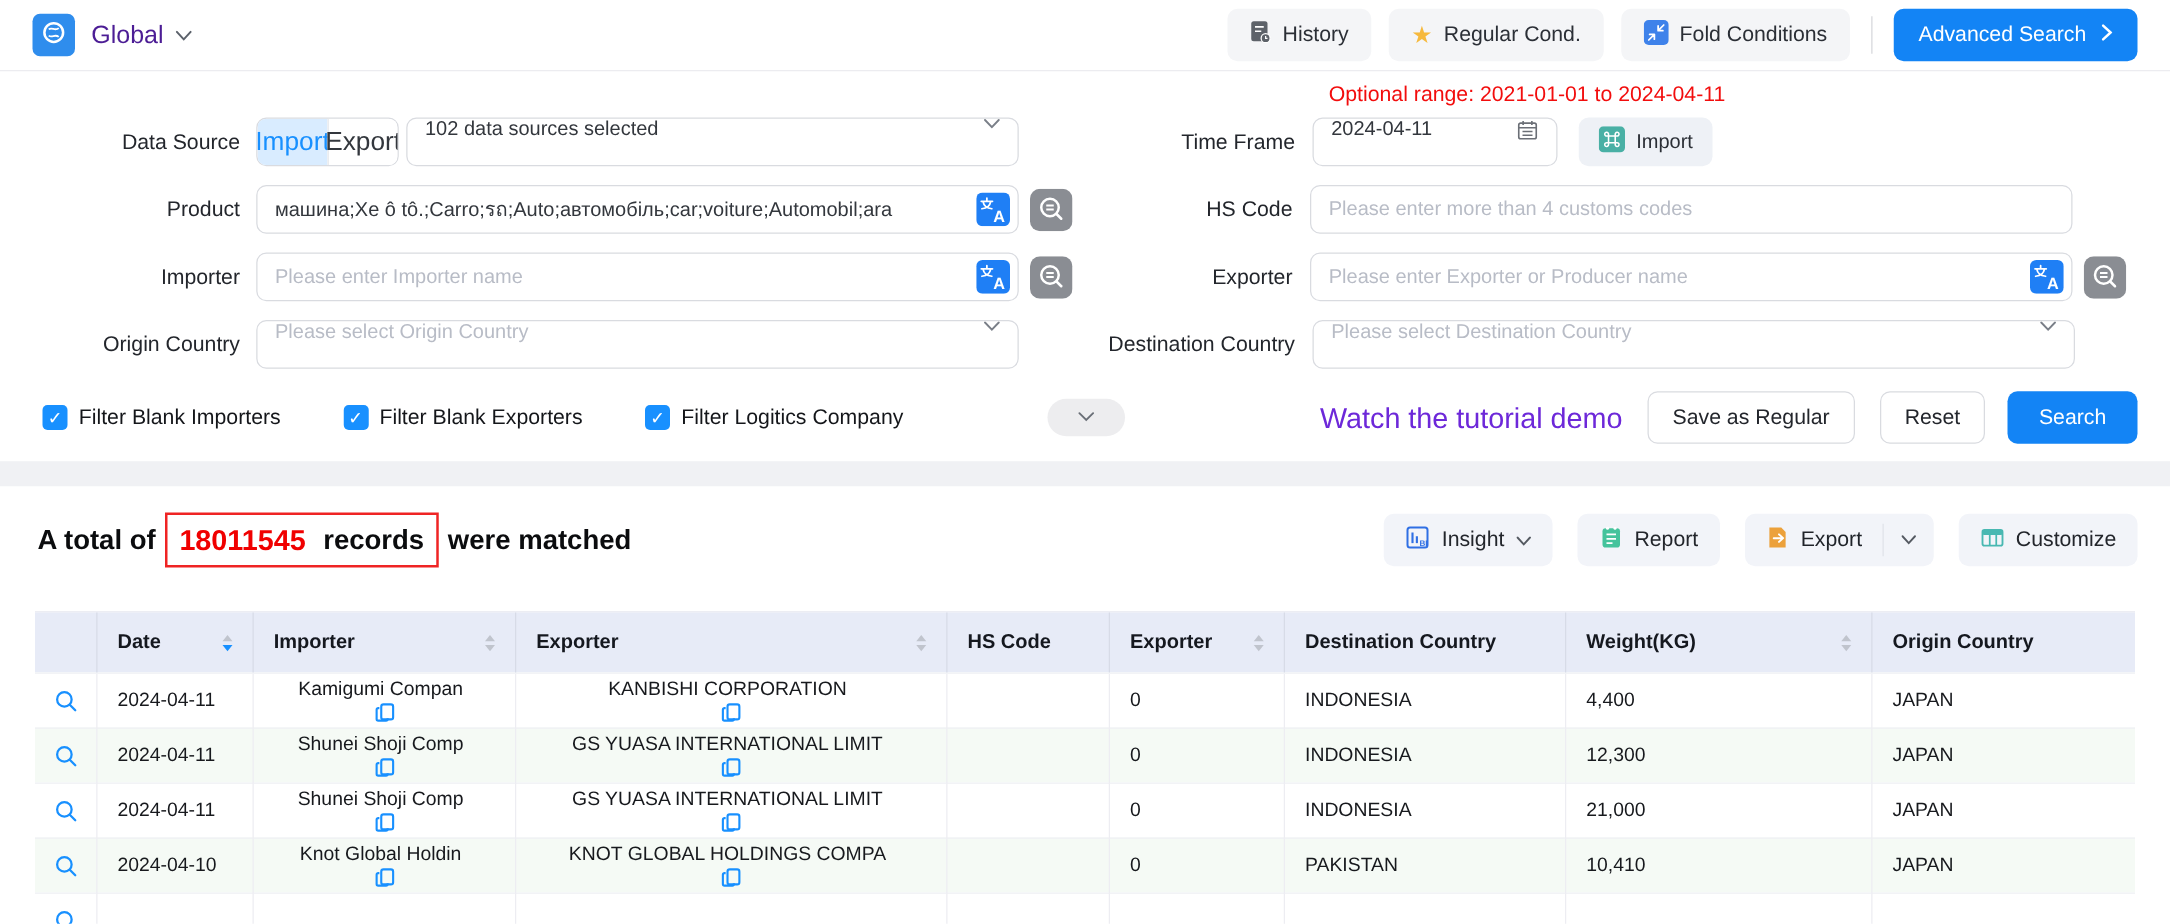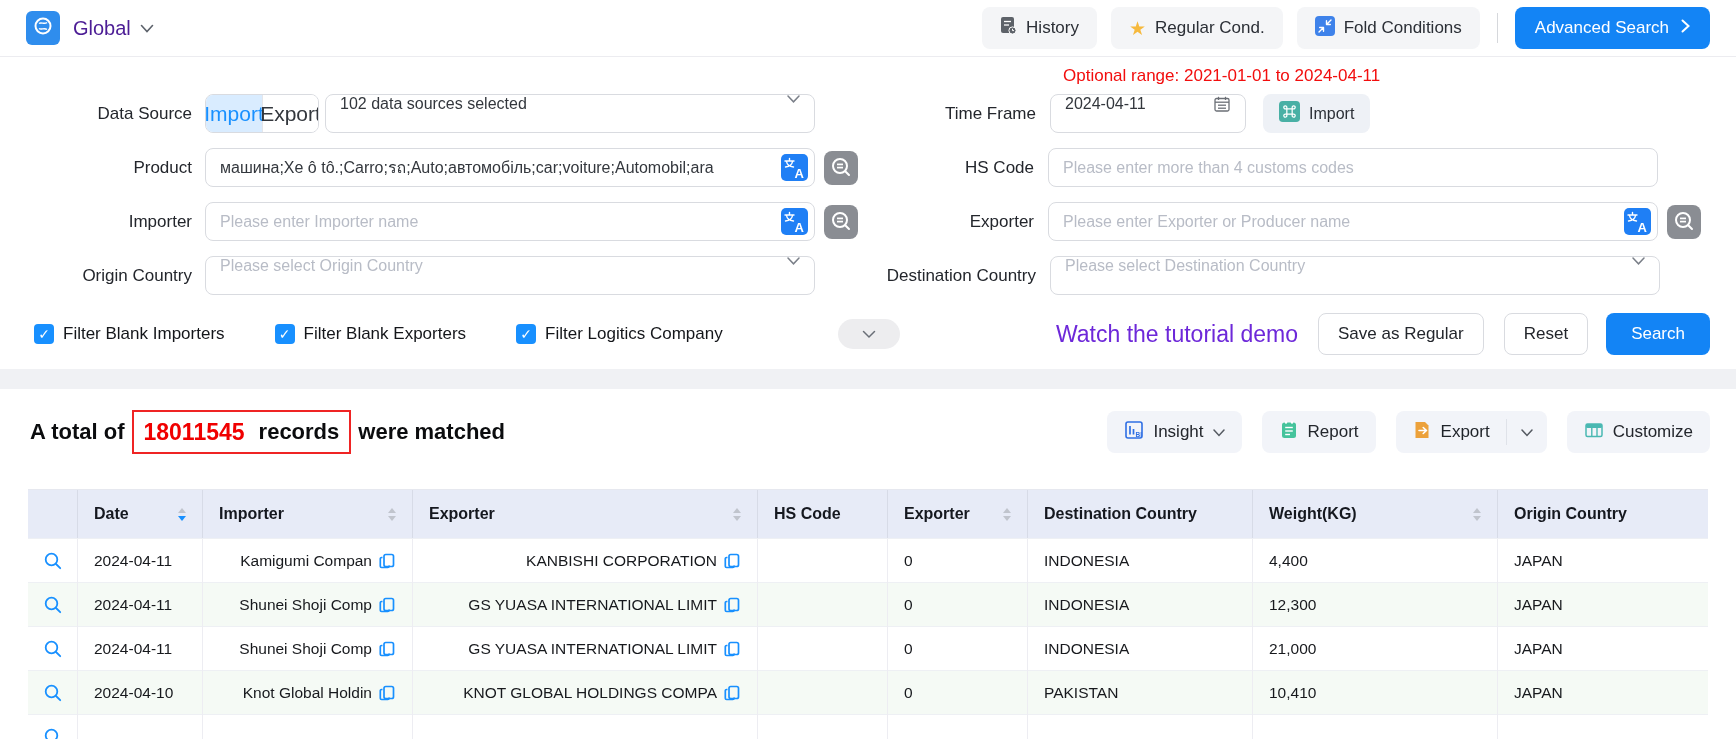--- a/index.html
+++ b/index.html
@@ -105,21 +105,21 @@
   .c-dest { width:225px; }
   .c-weight { width:245px; }
   .c-origin { flex:1; border-right:none !important; }
   .sort-head { justify-content:space-between; }
   .carets { display:flex; flex-direction:column; gap:3px; margin-left:12px; }
   .car-up { width:0; height:0; border-left:4.5px solid transparent; border-right:4.5px solid transparent;
     border-bottom:5.5px solid #c0c4cd; }
   .car-down { width:0; height:0; border-left:4.5px solid transparent; border-right:4.5px solid transparent;
     border-top:5.5px solid #c0c4cd; }
   .car-active { border-top-color:#1890ff; }
-  .cell-flex { display:flex; align-items:center; justify-content:flex-end; width:100%; }
+  .cell-flex { display:flex; align-items:center; justify-content:flex-start; width:100%;flex-direction:column; }
   .cname { overflow:hidden; text-overflow:clip; white-space:nowrap; margin-right:6px; }
   .copy-ic { flex:none; display:flex; cursor:pointer; }
 </style>
 </head>
 <body>
 
 <div class="topbar">
   <div class="logo">
     <span>
       <svg width="20" height="20" viewBox="0 0 20 20">

